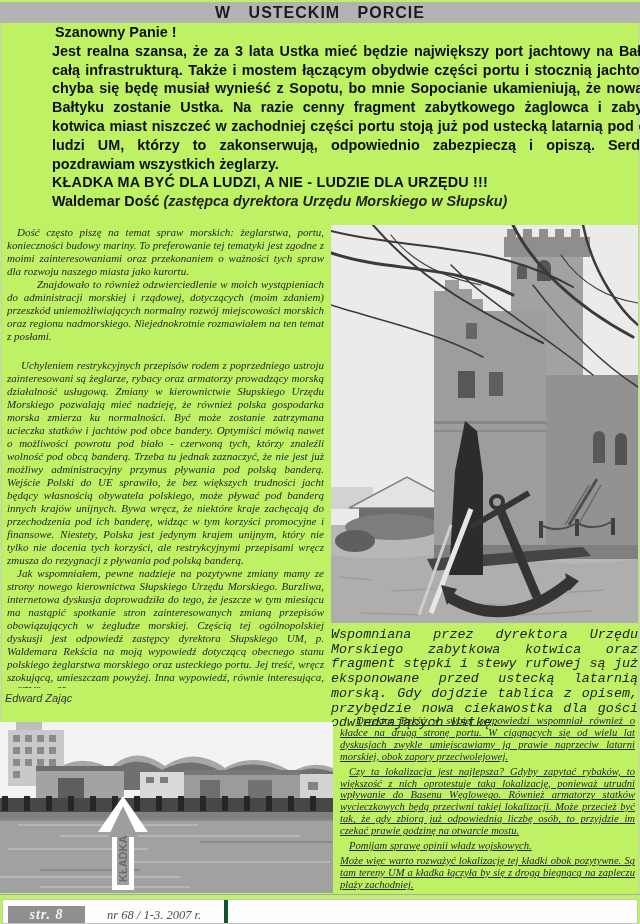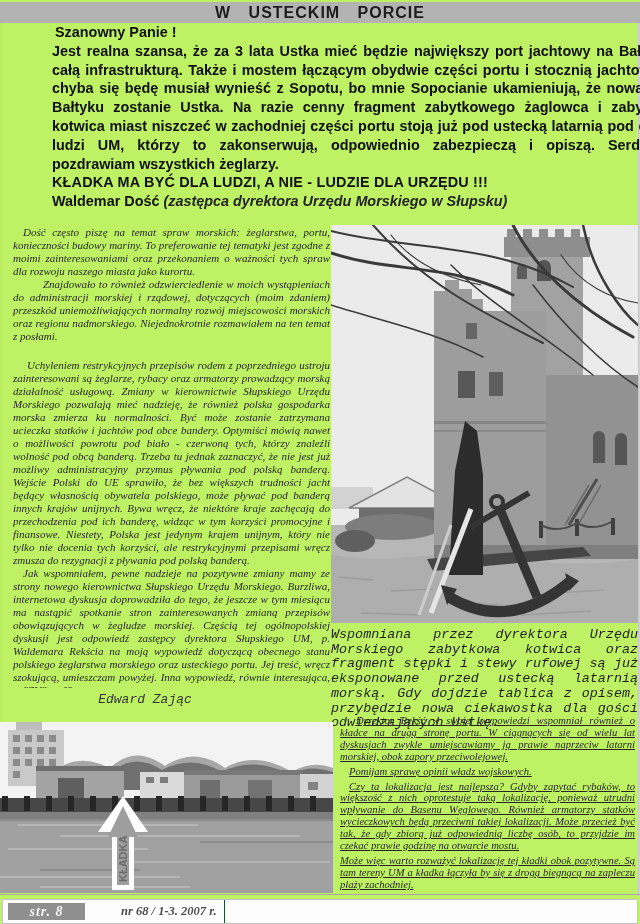--- a/index.html
+++ b/index.html
@@ -31,31 +31,31 @@
   .intro .body{text-align:justify;}
   .intro .slogan{letter-spacing:.2px;}
   .byline .role{font-style:italic;font-weight:700;color:#222;}
 
   
   .serif-col{
     font-family:"Liberation Serif",serif;font-style:italic;
     text-align:justify;color:#262626;
   }
   .left-col{
-    position:absolute;top:226px;left:13px;width:317px;height:462px;overflow:hidden;
+    position:absolute;top:226px;left:7px;width:317px;height:462px;overflow:hidden;
     font-size:11px;line-height:13px;
   }
   .left-col p{margin:0;}
   .left-col p.i1{text-indent:10px;}
   .left-col p.i2{text-indent:30px;}
   .left-col p.i3{text-indent:14px;margin-top:16px;}
   .signature{
     position:absolute;top:692px;left:5px;width:280px;
-    font-family:Liberation Mono, monospace;font-style:italic;
-    font-size:13px;text-align:center;color:#333;
+    font-family:Liberation Sans, sans-serif;font-style:italic;
+    font-size:11px;text-align:left;color:#333;
   }
 
   
   figure{margin:0;padding:0;}
   .lighthouse-fig{position:absolute;top:225px;left:331px;width:307px;height:398px;}
   .harbor-fig{position:absolute;top:722px;left:0;width:333px;height:171px;}
   .lighthouse-fig svg,.harbor-fig svg{display:block;width:100%;height:100%;}
 
   .caption{
     position:absolute;top:628px;left:331px;width:307px;
@@ -69,31 +69,31 @@
   .right-col p.i1{text-indent:16px;}
   .right-col p.i2{text-indent:9px;}
 
   
   .bottom-rule{position:absolute;top:894px;left:0;width:640px;height:0;border-top:1px solid #a8a8a8;}
   .footer{
     position:absolute;top:899px;left:2px;width:634px;height:23px;
     border:1px solid #c3c3c3;display:flex;align-items:stretch;background:#fdfdfd;
   }
   .footer .cell-left{
-    width:221px;border-right:1px solid #14532d;display:flex;align-items:center;
+    width:221px;border-right:4px solid #14532d;display:flex;align-items:flex-end;
   }
   .footer .cell-right{flex:1;}
   .page-badge{
     margin-left:5px;width:77px;height:17px;background:#8f8f8f;
     color:#f4f4f4;font-family:"Liberation Serif",serif;font-style:italic;font-weight:bold;
     font-size:14px;line-height:17px;text-align:center;letter-spacing:1px;
   }
   .issue-label{
-    margin-left:36px;color:#4d4d4d;
-    font-family:"Liberation Serif",serif;font-style:italic;font-weight:bold;font-size:12.5px;
+    margin-left:22px;color:#4d4d4d;
+    font-family:"Liberation Serif",serif;font-style:italic;font-weight:normal;font-size:12.5px;
   }
 </style>
 </head>
 <body>
 
 <div class="page">
 
   <div class="scan-edge left"></div>
   <div class="scan-edge right"></div>
 
@@ -203,22 +203,22 @@
         <path d="M60,10 C80,36 110,52 150,60" stroke-width="1.2"></path>
         <path d="M230,30 C250,60 280,74 307,78" stroke-width="1.2"></path>
       </g>
     </svg>
   </figure>
 
   <div class="caption serif-col">Wspomniana przez dyrektora Urzędu Morskiego zabytkowa kotwica oraz fragment stępki i stewy rufowej są już eksponowane przed ustecką latarnią morską. Gdy dojdzie tablica z opisem, przybędzie nowa ciekawostka dla gości odwiedzających Ustkę.</div>
 
   <div class="right-col serif-col">
     <p class="i1">Dyrektor Rekść w swojej wypowiedzi wspomniał również o kładce na drugą stronę portu. W ciągnących się od wielu lat dyskusjach zwykle umiejscawiamy ją prawie naprzeciw latarni morskiej, obok zapory przeciwolejowej.</p>
+    <p class="i2">Czy ta lokalizacja jest najlepsza? Gdyby zapytać rybaków, to większość z nich oprotestuje taką lokalizację, ponieważ utrudni wpływanie do Basenu Węglowego. Również armatorzy statków wycieczkowych będą przeciwni takiej lokalizacji. Może przecież być tak, że gdy zbiorą już odpowiednią liczbę osób, to przyjdzie im czekać prawie godzinę na otwarcie mostu.</p>
     <p class="i2">Pomijam sprawę opinii władz wojskowych.</p>
-    <p class="i2">Czy ta lokalizacja jest najlepsza? Gdyby zapytać rybaków, to większość z nich oprotestuje taką lokalizację, ponieważ utrudni wpływanie do Basenu Węglowego. Również armatorzy statków wycieczkowych będą przeciwni takiej lokalizacji. Może przecież być tak, że gdy zbiorą już odpowiednią liczbę osób, to przyjdzie im czekać prawie godzinę na otwarcie mostu.</p>
     <p>Może więc warto rozważyć lokalizację tej kładki obok pozytywne. Są tam tereny UM a kładka łączyła by się z drogą biegnącą na zapleczu plaży zachodniej.</p>
   </div>
 
   <figure class="harbor-fig">
     <svg viewBox="0 0 333 171" preserveAspectRatio="none">
       <rect x="0" y="0" width="333" height="171" fill="#f3f3f3"></rect>
 
       <path d="M40,62 Q70,26 110,46 Q135,22 165,44 Q195,24 225,46 Q255,28 292,50 Q312,38 333,46 L333,66 L40,66 Z" fill="#a7a7a7"></path>
       <path d="M60,64 Q84,34 112,50 Q134,30 162,48 Q192,32 222,50 Q252,34 290,52 Q312,42 333,50 L333,68 L60,68 Z" fill="#707070"></path>
 

